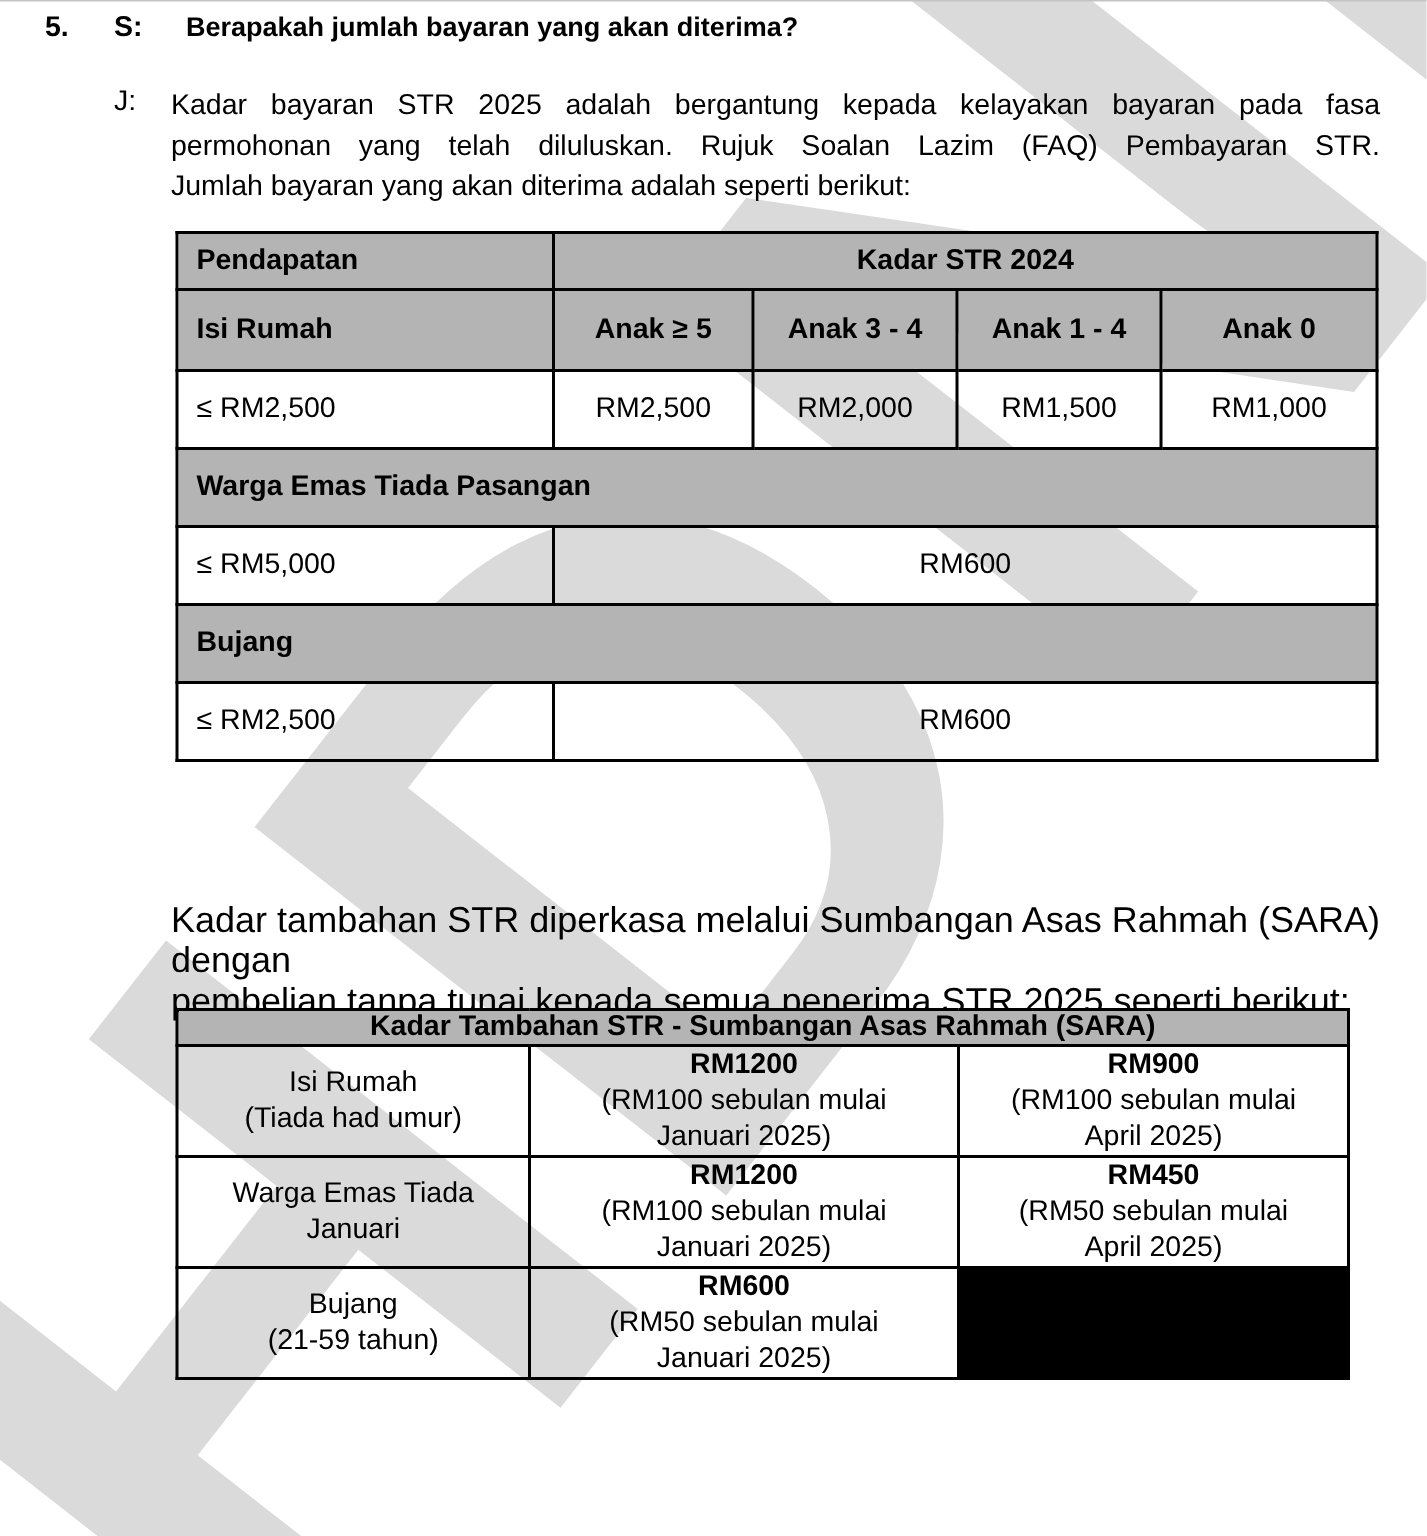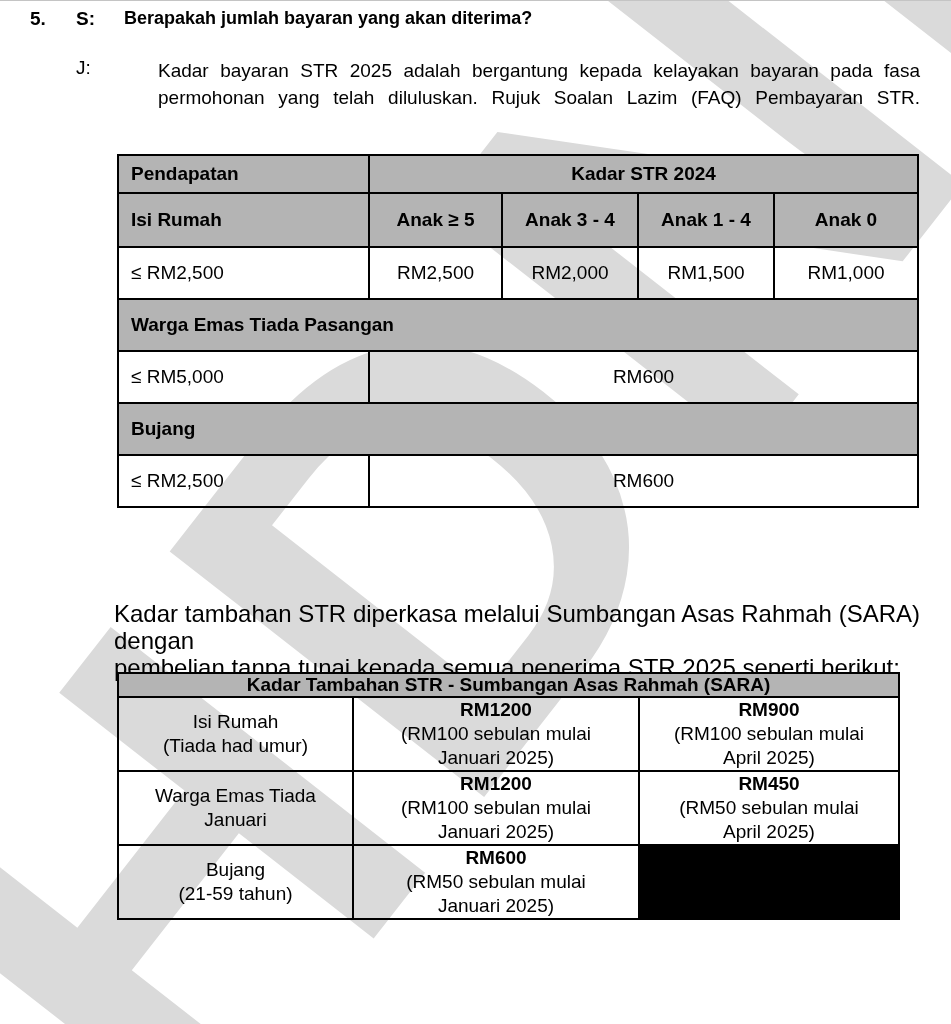--- a/index.html
+++ b/index.html
@@ -18,21 +18,21 @@
     color:#dadada;white-space:nowrap;z-index:0;user-select:none;line-height:1;
   }
   .content{position:absolute;inset:0;z-index:1;}
 
   .q-num{position:absolute;left:30px;top:8px;font-size:19px;font-weight:bold;}
   .q-label{position:absolute;left:76px;top:8px;font-size:19px;font-weight:bold;}
   .q-text{position:absolute;left:124px;top:8px;font-size:18px;font-weight:bold;}
 
   .a-label{position:absolute;left:76px;top:57px;font-size:19px;}
   .a-text{position:absolute;left:114px;top:57px;width:806px;font-size:19px;}
-  .a-text .line{line-height:27px;margin-left:44px;}
+  .a-text .line{line-height:27px;}
   .just{text-align:justify;text-align-last:justify;}
 
   .sara-text{position:absolute;left:114px;top:600px;width:806px;font-size:24px;}
   .sara-text .line{line-height:27px;}
 
   table{border-collapse:collapse;table-layout:fixed;position:absolute;}
   td{border:2px solid #000;font-size:19px;vertical-align:middle;padding:0;overflow:hidden;}
   .gray{background:#b4b4b4;}
   .bold{font-weight:bold;}
   .left{text-align:left;padding-left:12px;}
@@ -64,20 +64,21 @@
 <div class="content">
 
   <div class="q-num">5.</div>
   <div class="q-label">S:</div>
   <div class="q-text">Berapakah jumlah bayaran yang akan diterima?</div>
 
   <div class="a-label">J:</div>
   <div class="a-text">
     <div class="line just">Kadar bayaran STR 2025 adalah bergantung kepada kelayakan bayaran pada fasa</div>
     <div class="line just">permohonan yang telah diluluskan. Rujuk Soalan Lazim (FAQ) Pembayaran STR.</div>
+    <div class="line">Jumlah bayaran yang akan diterima adalah seperti berikut:</div>
   </div>
 
   <table class="t1">
     <colgroup>
         <col style="width:251px">
         <col style="width:133px">
         <col style="width:136px">
         <col style="width:136px">
         <col style="width:144px">
       </colgroup>

